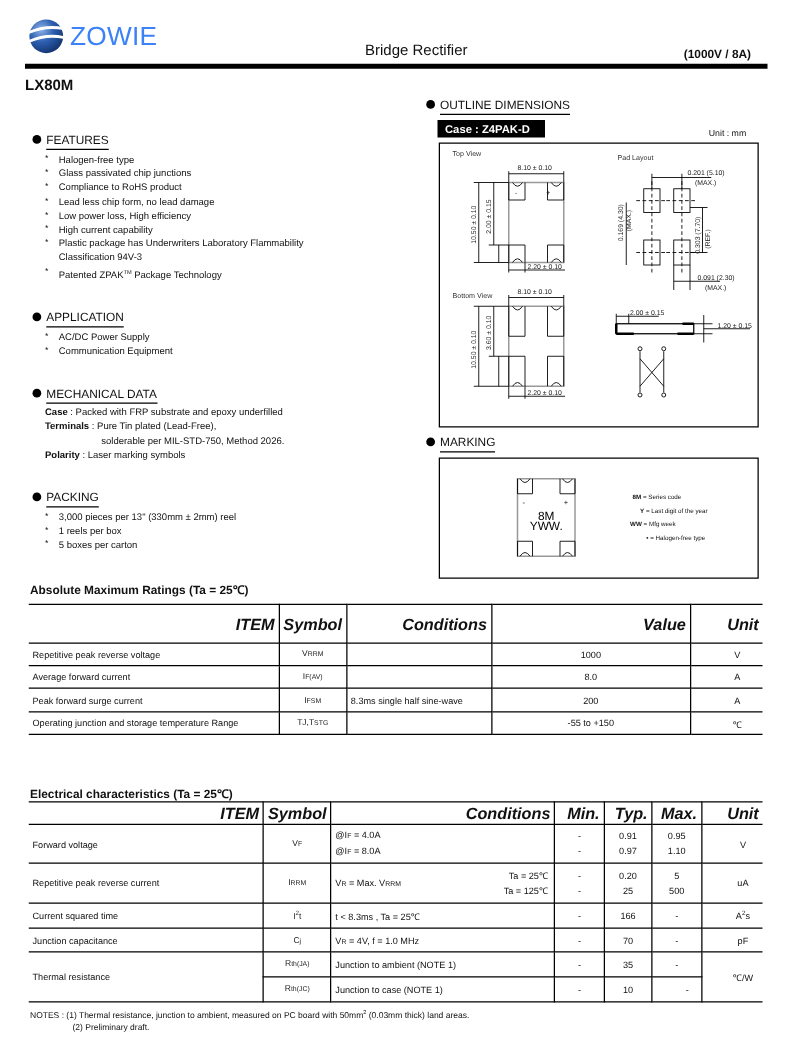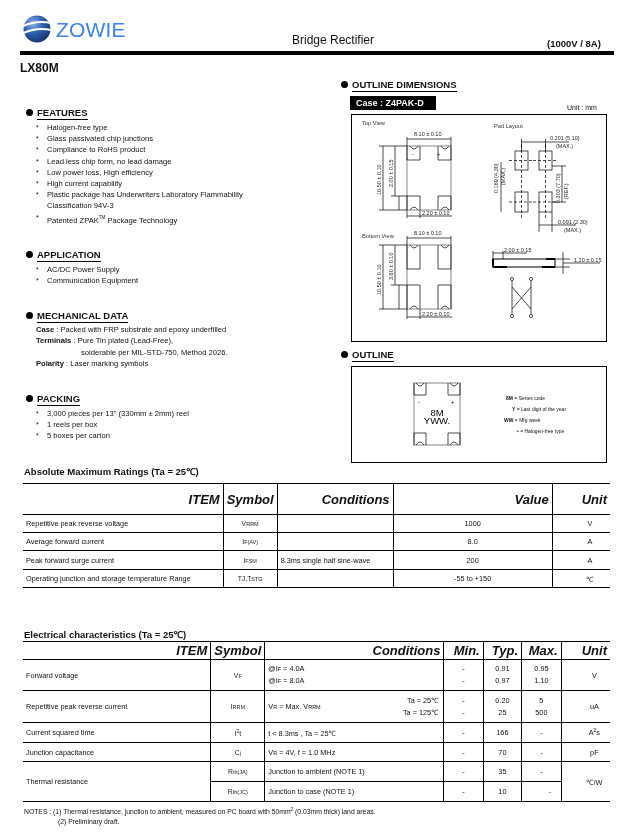--- a/index.html
+++ b/index.html
@@ -10,21 +10,21 @@
   
   #logo { left: 22px; top: 14px; width: 120px; height: 34px; }
   #logo svg { position: absolute; left: 0; top: 0; }
   #brand { position: absolute; left: 34px; top: 4px; font-size: 21px; color: #3b82f6; letter-spacing: 0.2px; }
   #doc-type { left: 292px; top: 33px; font-size: 12px; }
   #rating { left: 547px; top: 38px; font-size: 9.5px; font-weight: bold; }
   #header-rule { left: 20px; top: 51px; width: 594px; height: 4px; background: #000; }
   #part-no { left: 20px; top: 61px; font-size: 12px; font-weight: bold; }
 
   
-  .sec { position: absolute; font-size: 9.5px; font-weight: bold; }
+  .sec { position: absolute; font-size: 9.5px; font-weight: normal; }
   .sec .dot { display: inline-block; width: 7px; height: 7px; border-radius: 50%; background: #000; margin-right: 4px; vertical-align: 0px; }
   .sec .t { border-bottom: 1px solid #000; padding-bottom: 1px; }
 
   .bullets { position: absolute; font-size: 7.6px; line-height: 11.2px; }
   .bullets .li { position: relative; padding-left: 11px; white-space: nowrap; }
   .bullets .li::before { content: "*"; position: absolute; left: 0; top: 0px; font-size: 7px; }
   .bullets .cont { padding-left: 11px; white-space: nowrap; }
   .mech { position: absolute; font-size: 7.6px; line-height: 11.3px; white-space: nowrap; }
   .mech b { font-weight: bold; }
 
@@ -251,21 +251,21 @@
       <text transform="translate(216,84) rotate(-90)" class="dimtxt">(REF.)</text>
       <text x="206" y="109" class="dimtxt">0.091 (2.30)</text>
       <text x="212" y="117" class="dimtxt">(MAX.)</text>
       <text x="152" y="137" class="dimtxt">2.00 ± 0.15</text>
       <text x="222" y="147" class="dimtxt">1.20 ± 0.15</text>
     </g>
   </svg>
 </div>
 
 <div class="sec" style="left:341px; top:349px;">
-  <span class="dot"></span><span class="t">OUTLINE</span>
+  <span class="dot"></span><span class="t">MARKING</span>
 </div>
 <div id="marking-box" class="abs">
   <svg width="256" height="97" viewBox="0 0 256 97">
     <g stroke="#000" fill="none" stroke-width="0.7">
       <rect x="62" y="16" width="46" height="62" stroke="#999" stroke-width="1.2"></rect>
       <path d="M62 16 v12 h12 v-12"></path>
         <path d="M64 16 q4 6 8 0"></path>
       <path d="M96 16 v12 h12 v-12"></path>
         <path d="M98 16 q4 6 8 0"></path>
       <path d="M62 78 v-12 h12 v12"></path>

